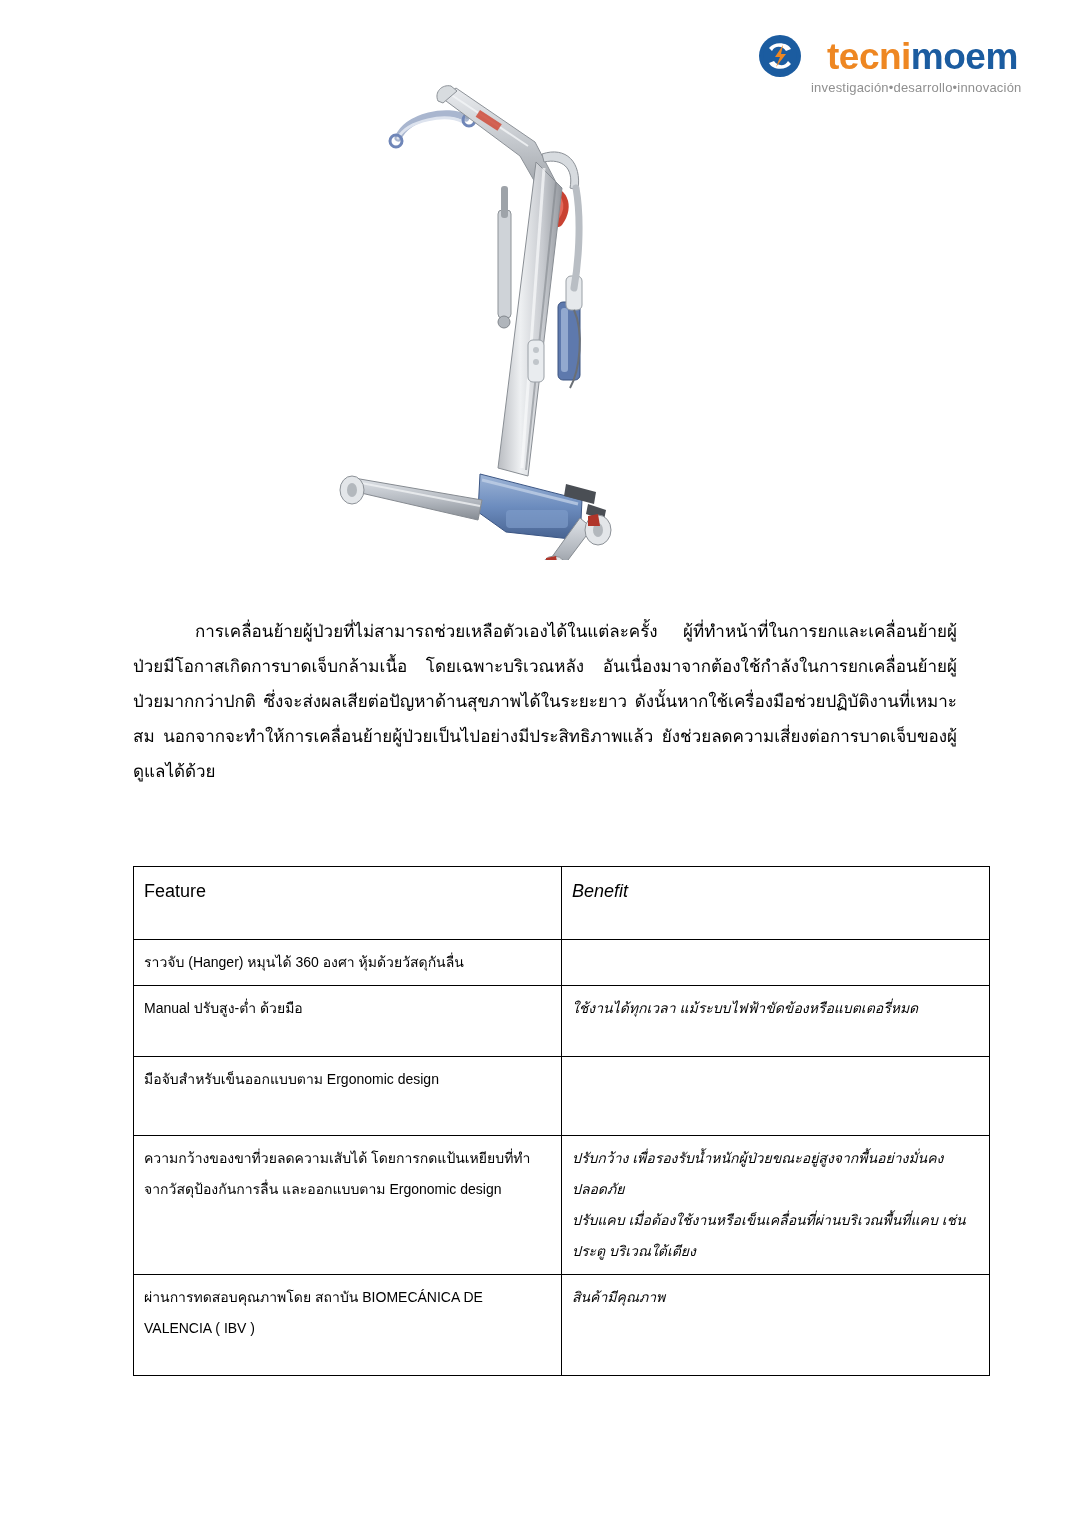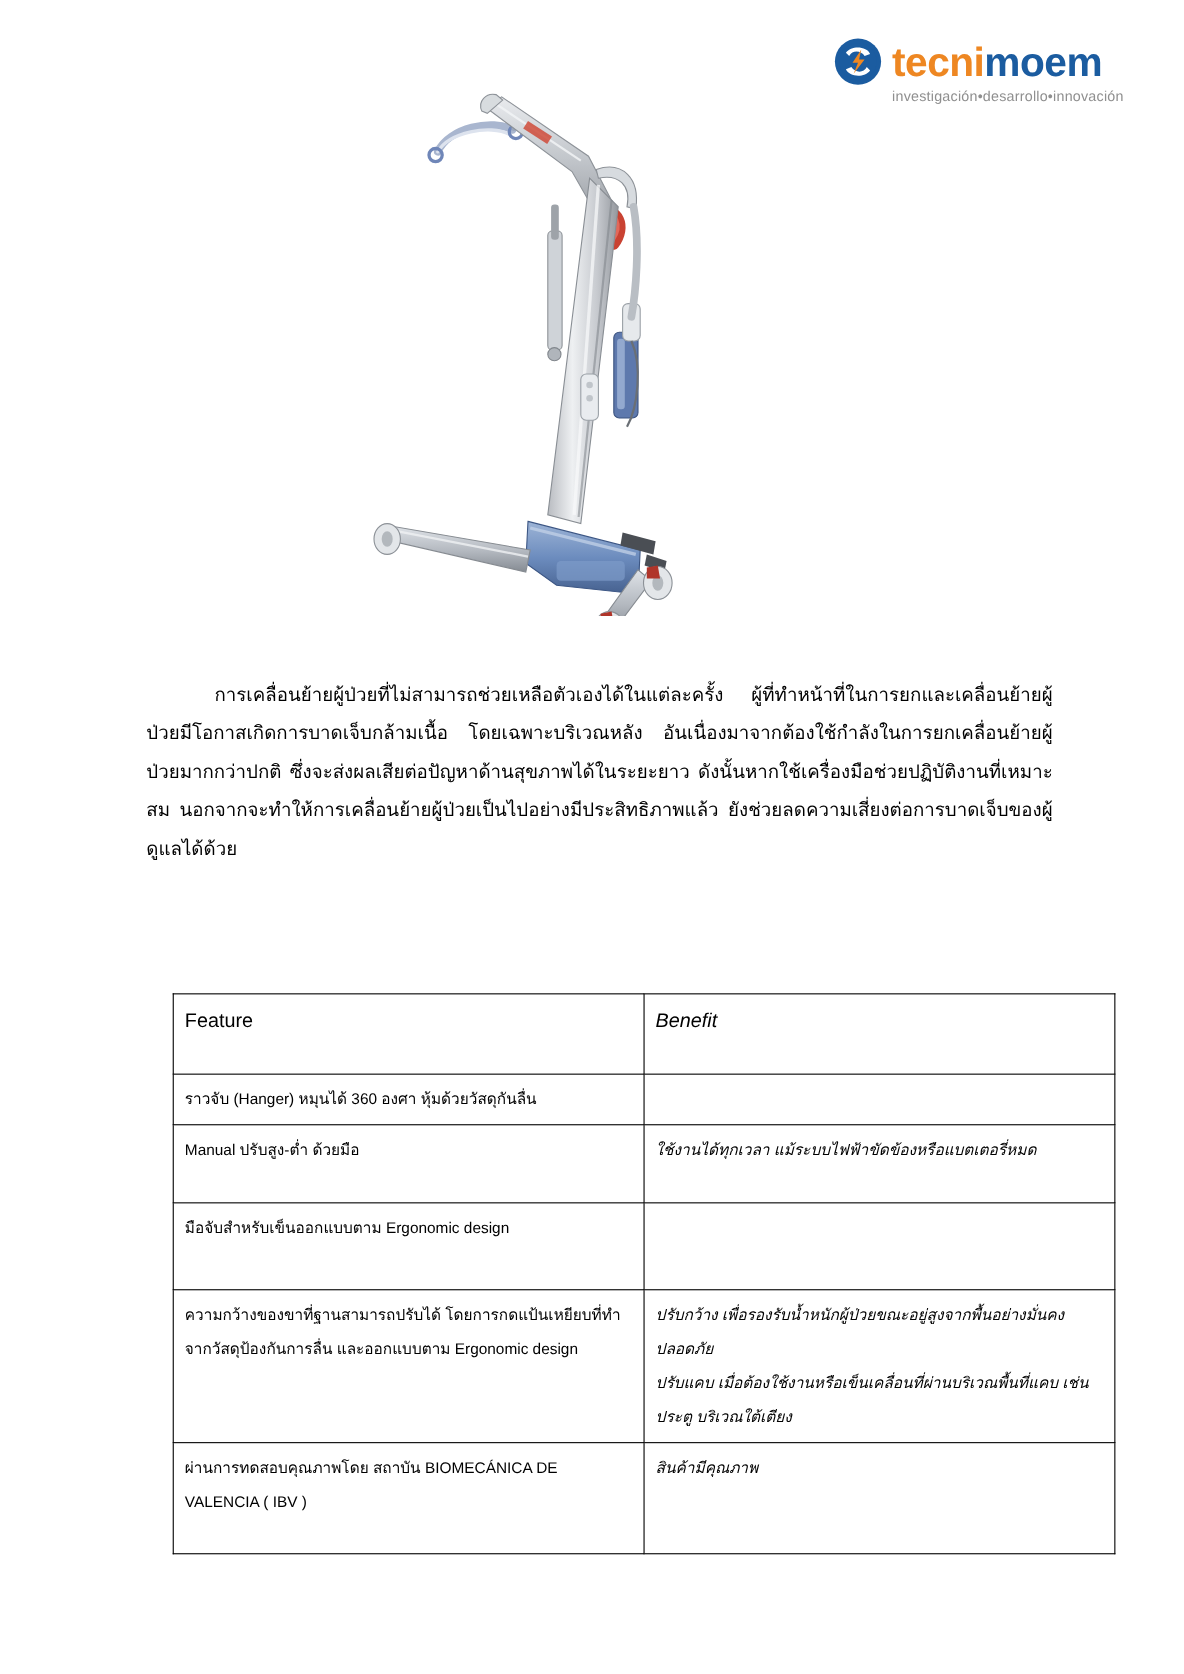--- a/index.html
+++ b/index.html
@@ -24,21 +24,21 @@
   .logo-block {
     position: absolute;
     top: 33px;
     left: 757px;
     width: 268px;
     height: 62px;
   }
   .logo-row {
     display: flex;
     align-items: center;
-    gap: 8px;
+    gap: 24px;
   }
   .logo-mark {
     width: 46px;
     height: 46px;
     flex: 0 0 46px;
   }
   .logo-words {
     font-size: 37px;
     line-height: 37px;
     font-weight: bold;
@@ -78,25 +78,24 @@
     text-align: justify;
     text-indent: 62px;
     margin: 0 0 11px 0;
     word-spacing: 0.4px;
   }
 
   
   .ftable {
     position: absolute;
     left: 133px;
-    top: 903px;
+    top: 866px;
     width: 816px;
     border-collapse: collapse;
     table-layout: fixed;
-    margin-left: 24px;
   }
   .ftable td {
     border: 1px solid #000000;
     vertical-align: top;
     padding: 7px 9px 7px 10px;
     font-size: 14px;
     line-height: 31px;
   }
   .ftable td.colA { width: 408px; }
   .ftable td.colB { width: 408px; font-style: italic; }
@@ -254,21 +253,21 @@
       </tr>
       <tr class="r2">
         <td class="colA">Manual ปรับสูง-ต่ำ ด้วยมือ</td>
         <td class="colB">ใช้งานได้ทุกเวลา แม้ระบบไฟฟ้าขัดข้องหรือแบตเตอรี่หมด</td>
       </tr>
       <tr class="r3">
         <td class="colA">มือจับสำหรับเข็นออกแบบตาม Ergonomic design</td>
         <td class="colB"></td>
       </tr>
       <tr class="r4">
-        <td class="colA">ความกว้างของขาที่ฐานสามารถปรับได้ โดยการกดแป้นเหยียบที่ทำจากวัสดุป้องกันการลื่น และออกแบบตาม Ergonomic design</td>
+        <td class="colA">ความกว้างของขาที่วยลดความเสับได้ โดยการกดแป้นเหยียบที่ทำจากวัสดุป้องกันการลื่น และออกแบบตาม Ergonomic design</td>
         <td class="colB">
           <span class="cellline">ปรับกว้าง เพื่อรองรับน้ำหนักผู้ป่วยขณะอยู่สูงจากพื้นอย่างมั่นคง ปลอดภัย</span>
           <span class="cellline">ปรับแคบ เมื่อต้องใช้งานหรือเข็นเคลื่อนที่ผ่านบริเวณพื้นที่แคบ  เช่น ประตู  บริเวณใต้เตียง</span>
         </td>
       </tr>
       <tr class="r5">
         <td class="colA">ผ่านการทดสอบคุณภาพโดย สถาบัน BIOMECÁNICA DE VALENCIA ( IBV )</td>
         <td class="colB">สินค้ามีคุณภาพ</td>
       </tr>
     </tbody>

